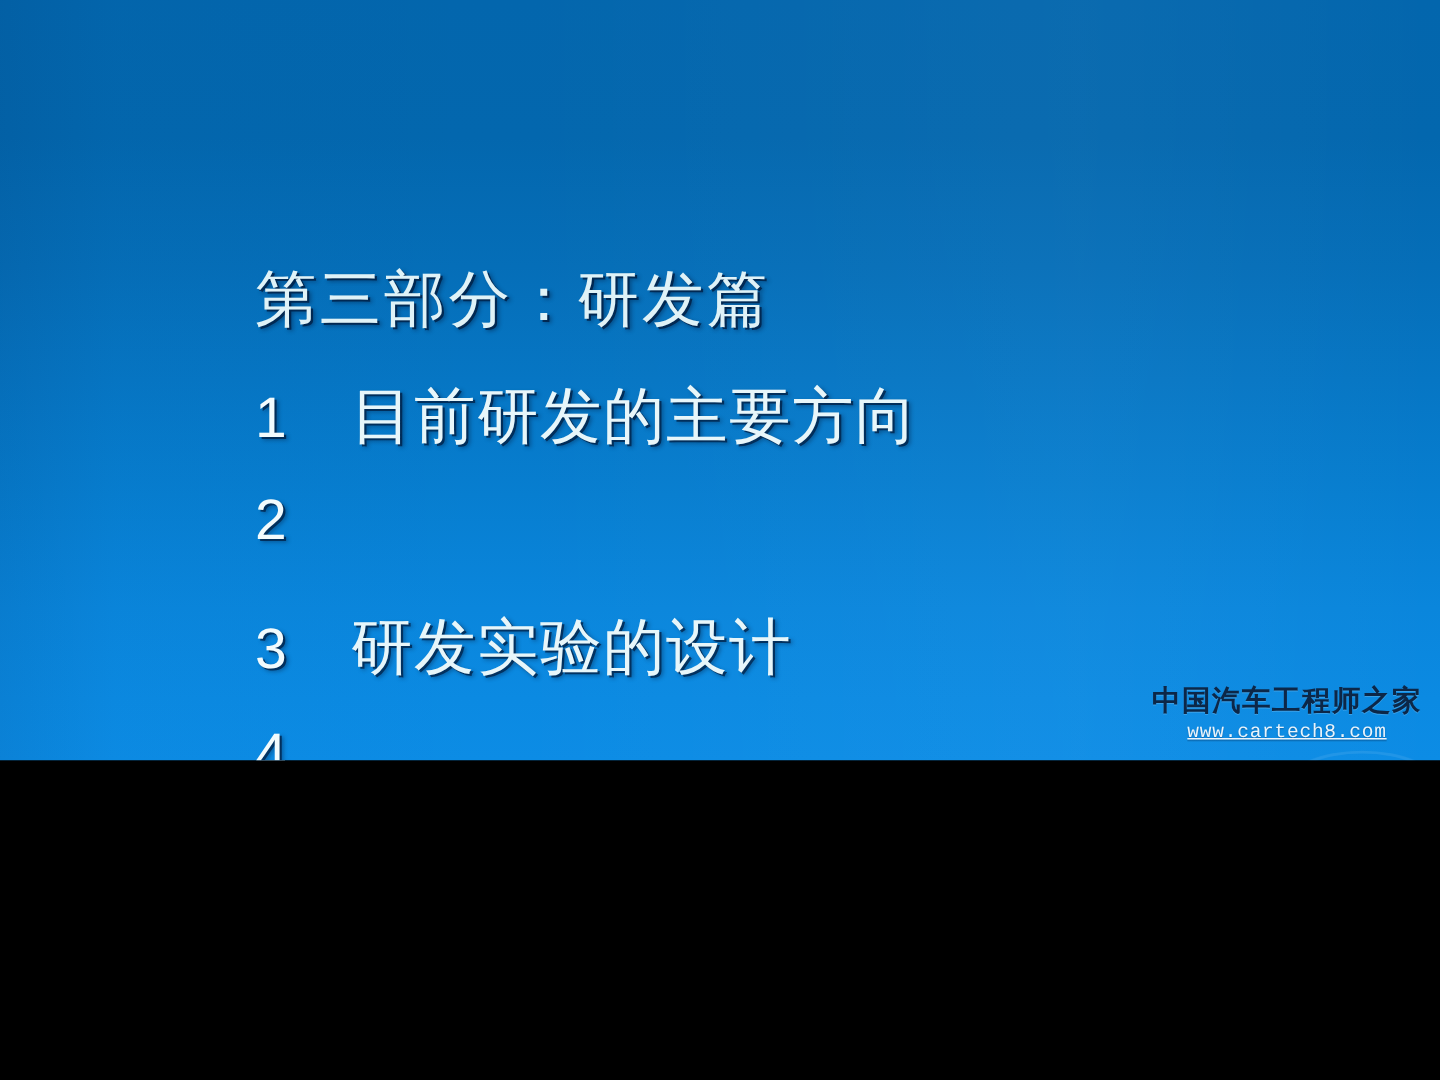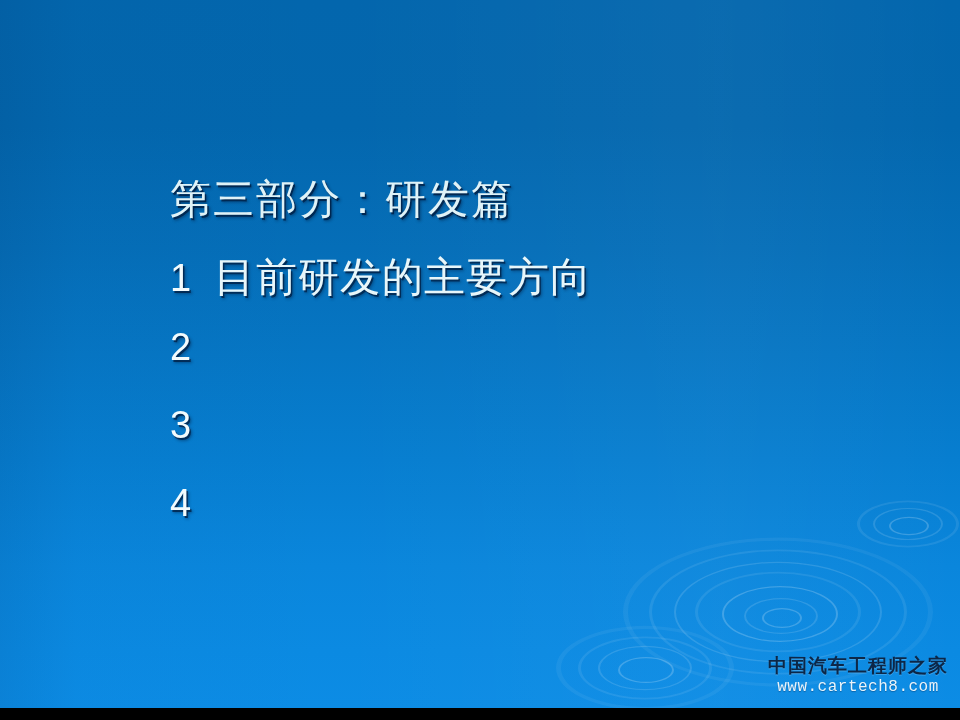--- a/index.html
+++ b/index.html
@@ -3,21 +3,21 @@
 <meta charset="utf-8">
 <style>
   html, body {
     margin: 0;
     padding: 0;
     background: #000;
   }
   #slide {
     position: relative;
     width: 960px;
-    height: 708px;
+    height: 507px;
     overflow: hidden;
     font-family: "Liberation Serif", serif;
     
     background:
       linear-gradient(180deg,
         #0366ad 0%,
         #0367ae 18%,
         #056eb8 35%,
         #0676c4 50%,
         #077ed0 65%,
@@ -92,21 +92,21 @@
     align-items: baseline;
   }
   .bullet .num {
     font-family: "Liberation Sans", sans-serif;
     font-size: 38px;
     display: inline-block;
     width: 24px;
     color: #f2fbfd;
   }
   .bullet .txt {
-    margin-left: 20px;
+    margin-left: 40px;
   }
   .b1 { top: 250px; }
   .b2 { top: 326px; }
   .b3 { top: 404px; }
   .b4 { top: 482px; }
 
   
   .watermark {
     position: absolute;
     right: 12px;
@@ -120,26 +120,27 @@
     font-family: "Liberation Serif", serif;
     font-weight: bold;
     font-size: 19px;
     letter-spacing: 1px;
     color: #0c2748;
     text-shadow: 0 1px 0 rgba(255,255,255,0.18);
     white-space: nowrap;
   }
   .watermark .wm-url {
     font-family: "Liberation Mono", monospace;
-    font-size: 16px;
+    font-size: 13px;
     letter-spacing: 0.5px;
     color: #e9f4fb;
     text-shadow: 0 1px 1px rgba(0,30,70,0.35);
     white-space: nowrap;
     margin-top: 3px;
+    text-decoration: underline;
   }
 </style>
 </head>
 <body>
 
 <div id="slide">
 
   <div class="sheen"></div>
 
   <div class="ripples">
@@ -170,20 +171,21 @@
       <span class="num">1</span>
       <span class="txt">目前研发的主要方向</span>
     </div>
 
     <div class="bullet b2">
       <span class="num">2</span>
     </div>
 
     <div class="bullet b3">
       <span class="num">3</span>
+      <span class="txt">研发实验的设计</span>
     </div>
 
     <div class="bullet b4">
       <span class="num">4</span>
     </div>
 
   </div>
 
   <div class="watermark">
     <div class="wm-cn">中国汽车工程师之家</div>

